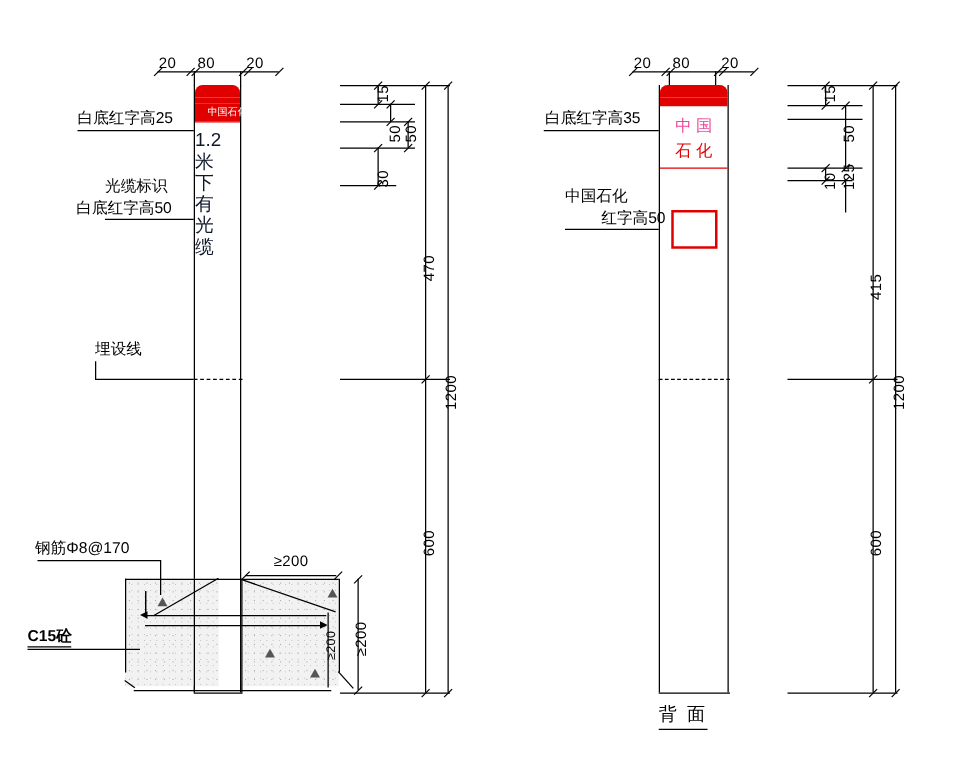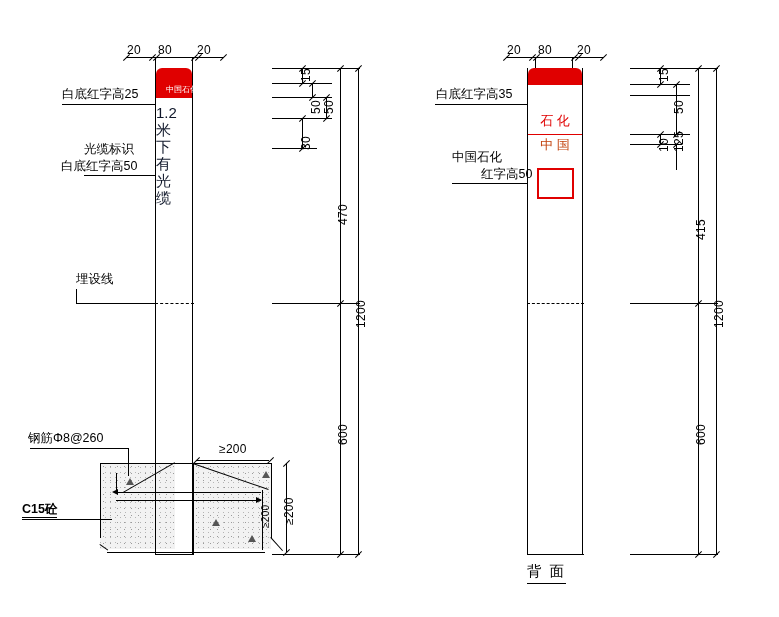--- a/index.html
+++ b/index.html
@@ -198,21 +198,21 @@
   <div class="vl" style="left:193px; top:463px; height:91px;"></div>
   <div class="hl" style="left:155px; top:554px; width:39px;"></div>
 
   <div class="hl" style="left:116px; top:492px; width:145px;"></div>
   <div class="hl" style="left:116px; top:500px; width:145px;"></div>
   <div class="arrowl" style="left:112px; top:489px;"></div>
   <div class="arrowr" style="left:256px; top:497px;"></div>
   <div class="hl" style="left:116px; top:473px; width:1px; height:20px; background:#000; width:1px;"></div>
   <div class="vl" style="left:116px; top:473px; height:20px;"></div>
 
-  <div class="t t-cn" style="left:28px; top:432px;">钢筋Φ8@260</div>
+  <div class="t t-cn" style="left:28px; top:432px;">钢筋Φ8@170</div>
   <div class="hl" style="left:30px; top:448px; width:98px;"></div>
   <div class="vl" style="left:128px; top:448px; height:28px;"></div>
 
   <div class="t t-cn ul" style="left:22px; top:503px;font-weight:bold;">C15砼</div>
   <div class="hl" style="left:22px; top:519px; width:90px;"></div>
 
   <div class="tri-o" style="left:126px; top:478px;"></div>
   <div class="tri-o" style="left:212px; top:519px;"></div>
   <div class="tri-o" style="left:262px; top:471px;"></div>
   <div class="tri-o" style="left:248px; top:535px;"></div>
@@ -287,21 +287,21 @@
 
   <div class="vl" style="left:535px; top:57px; height:12px;"></div>
   <div class="vl" style="left:572px; top:57px; height:12px;"></div>
 
   <div class="post" style="left:527px; top:68px; width:56px; height:486px;"></div>
 
   <div class="captop" style="left:528px; top:68px; width:54px; height:10px;"></div>
   <div class="cap" style="left:528px; top:78px; width:54px; height:6px;"></div>
   <div class="hl-r" style="left:528px; top:84px; width:54px;"></div>
 
-  <div class="t" style="left:528px; top:92px; width:54px; text-align:center; color:#c2410c; font-size:13px; line-height:17px;margin-top:44px;">中  国</div>
+  <div class="t" style="left:528px; top:92px; width:54px; text-align:center; color:#ec4899; font-size:13px; line-height:17px;">中  国</div>
   <div class="t" style="left:528px; top:112px; width:54px; text-align:center; color:#e00000; font-size:13px; line-height:17px;">石  化</div>
   <div class="hl-r" style="left:528px; top:134px; width:54px;"></div>
 
   <div class="redbox" style="left:537px; top:168px; width:37px; height:31px;"></div>
 
   <div class="dash-h" style="left:527px; top:303px; width:57px;"></div>
 
   <div class="hl" style="left:435px; top:104px; width:92px;"></div>
   <div class="t t-cn" style="left:436px; top:88px;">白底红字高35</div>
 

